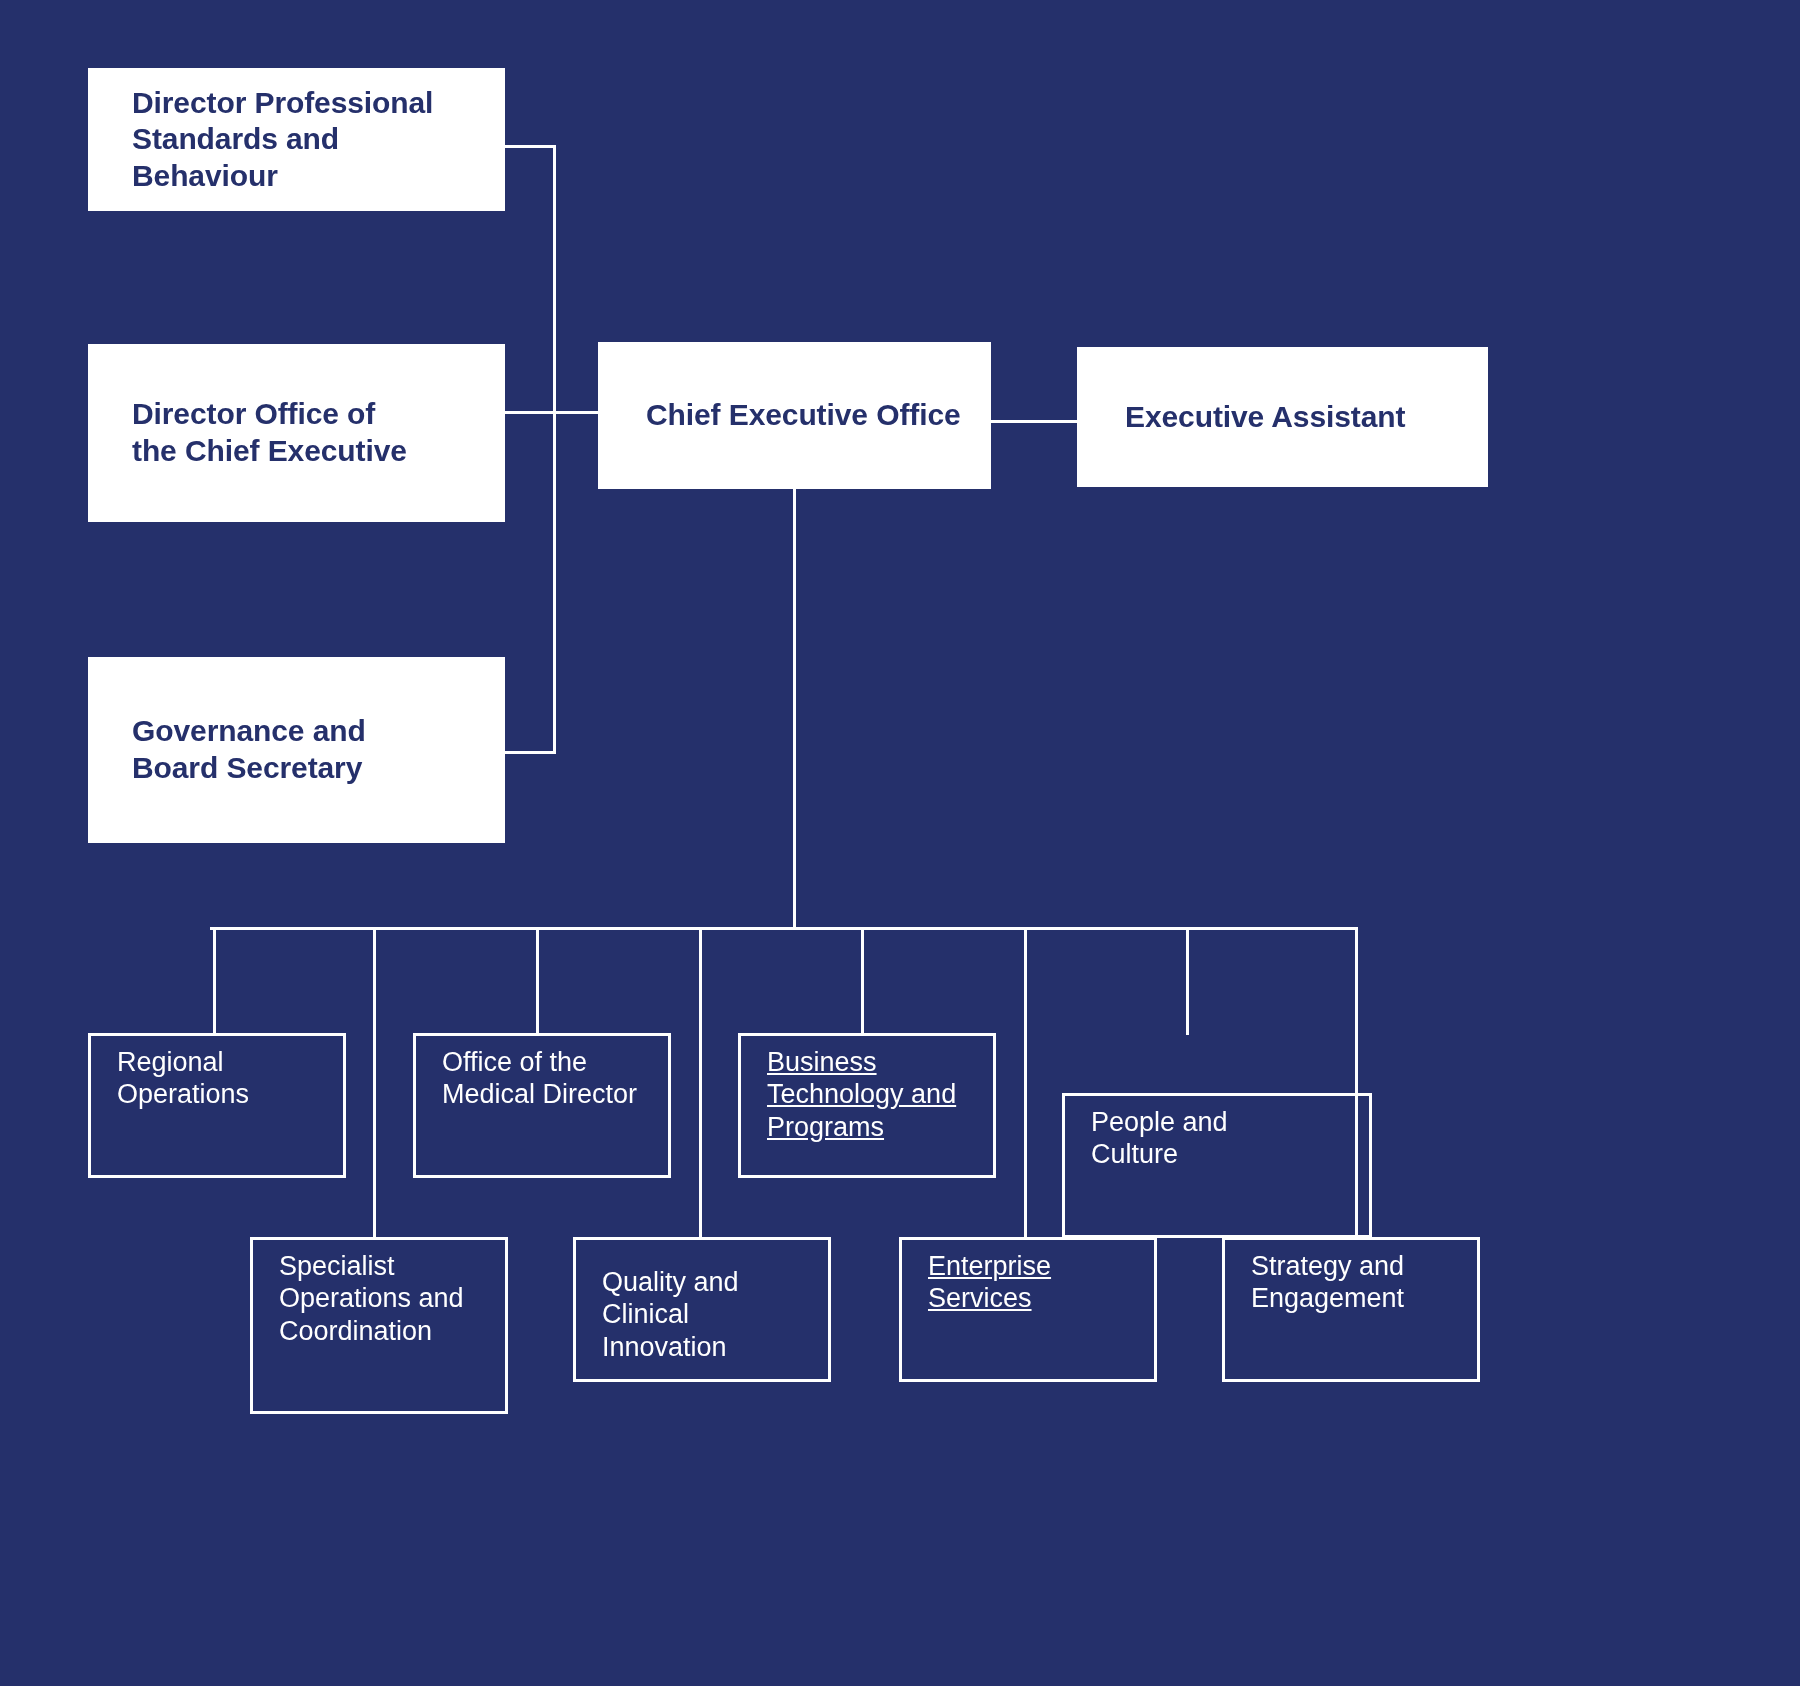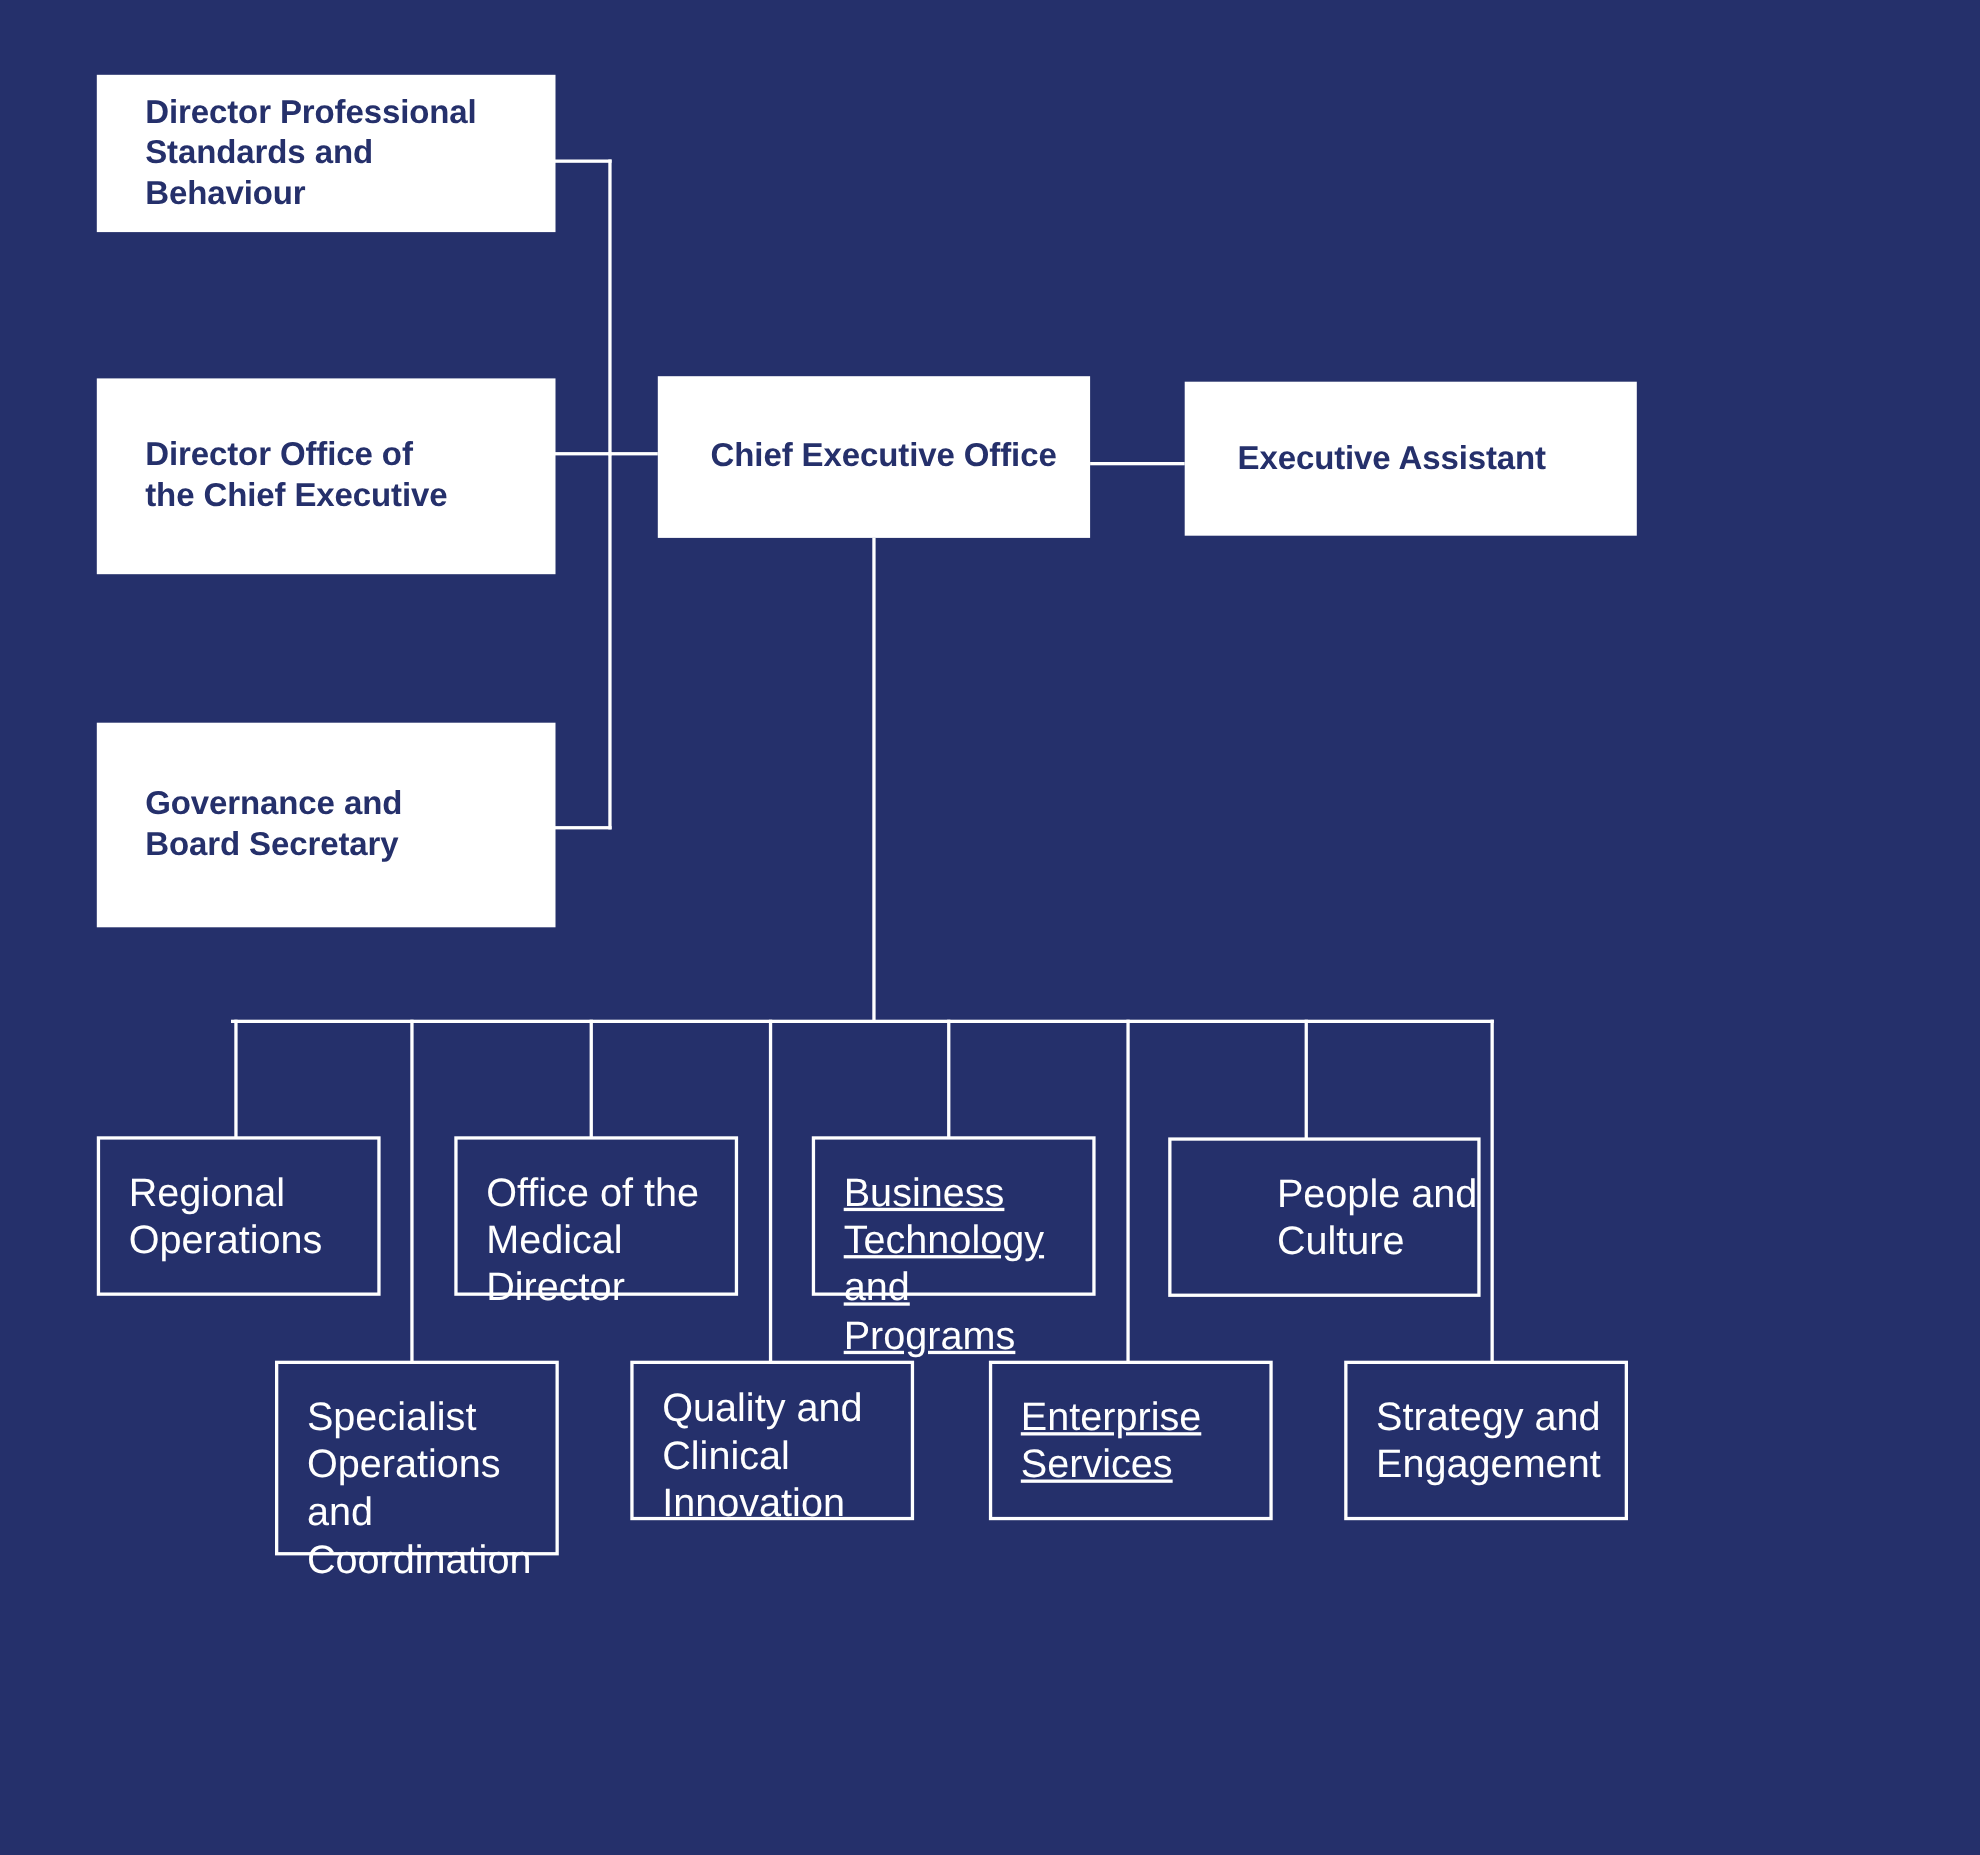--- a/index.html
+++ b/index.html
@@ -60,21 +60,21 @@
     display: block;
     white-space: pre-line;
     line-height: 1.20;
   }
 
   
   .lvl1-left   { width: 417px; padding: 0 0 0 44px; font-size: 30px; }
   .lvl1-center { padding: 0 0 0 48px; font-size: 30px; }
   .lvl1-right  { padding: 0 0 0 48px; font-size: 30px; }
 
-  .lvl2        { font-size: 36px; padding: 26px 0 0 26px; }
+  .lvl2        { font-size: 27px; padding: 10px 0 0 26px; }
 </style>
 </head>
 <body>
 
 <div id="org-chart">
 
   <div class="conn conn-v" style="left:553px; top:145px; height:609px;"></div>
 
   <div class="conn conn-h" style="left:503px; top:145px; width:53px;"></div>
 
@@ -133,21 +133,21 @@
     <span class="node-label">Office of the
 Medical Director</span>
   </div>
 
   <div class="node-outline lvl2" style="left:738px; top:1033px; width:258px; height:145px;text-decoration:underline;">
     <span class="node-label">Business
 Technology and
 Programs</span>
   </div>
 
-  <div class="node-outline lvl2" style="left:1062px; top:1034px; width:284px; height:145px;justify-content:flex-end;">
+  <div class="node-outline lvl2" style="left:1062px; top:1093px; width:310px; height:145px;">
     <span class="node-label">People and
 Culture</span>
   </div>
 
   <div class="node-outline lvl2" style="left:250px; top:1237px; width:258px; height:177px;">
     <span class="node-label">Specialist
 Operations and
 Coordination</span>
   </div>
 

